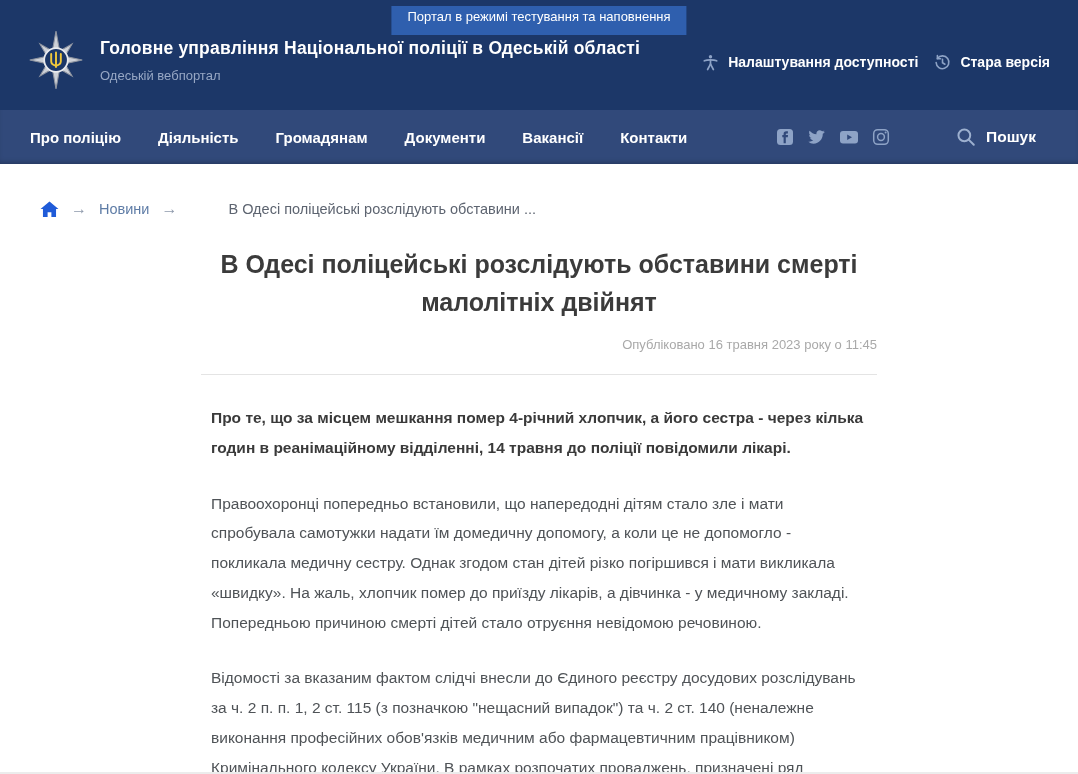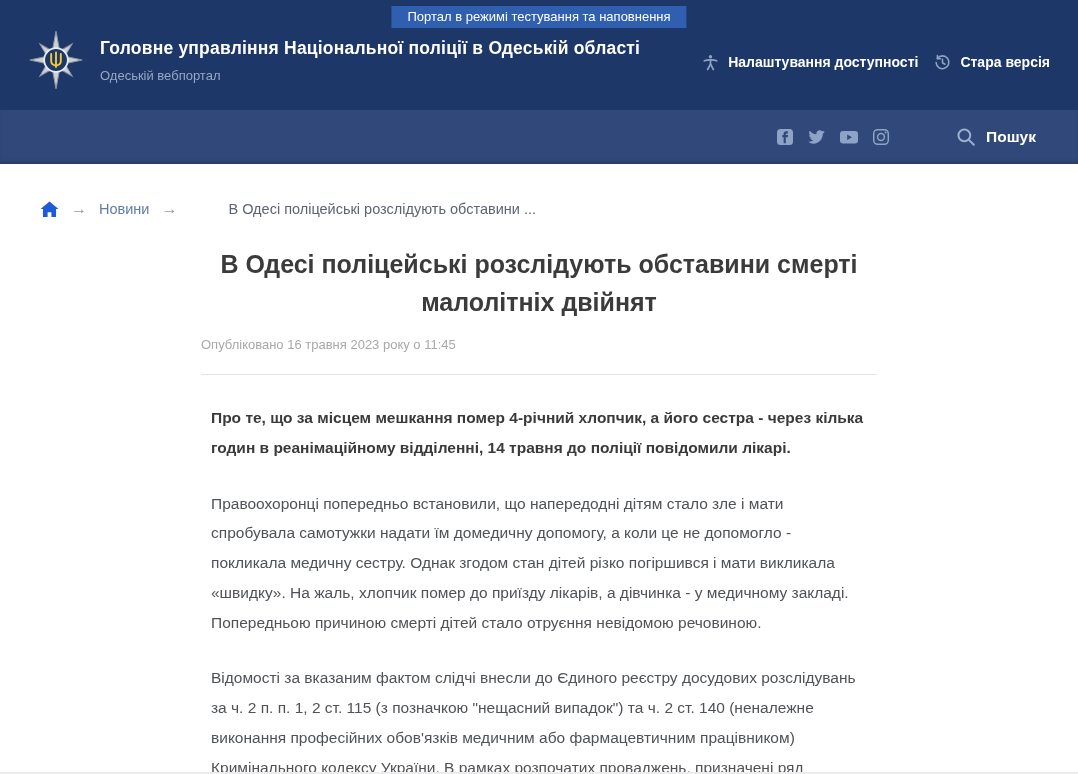--- a/index.html
+++ b/index.html
@@ -2,21 +2,21 @@
 <html lang="uk"><head>
 <meta charset="utf-8">
 <style>
   * { margin:0; padding:0; box-sizing:border-box; }
   html,body { width:1078px; height:774px; background:#ffffff; overflow:hidden;
               font-family:"Liberation Sans", sans-serif; }
 
   
   .header { position:relative; height:110px; background:#1c3768; color:#fff; }
   .top-badge { position:absolute; top:6px; left:50%; transform:translateX(-50%);
-               background:#2f5fae; color:#fff; font-size:13px; padding:3px 16px 4px;
+               background:#2f5fae; color:#fff; font-size:13px; padding:3px 16px 11px;
                white-space:nowrap; }
   .header-inner { display:flex; align-items:center; height:100%; padding:10px 28px 0;border-radius:24px; }
   .logo { width:56px; height:66px; flex:0 0 auto; }
   .brand { margin-left:16px; }
   .brand-title { font-size:17.5px; font-weight:700; letter-spacing:.2px; }
   .brand-sub { margin-top:9px; font-size:13px; color:#97a7c4; }
   .header-right { margin-left:auto; display:flex; align-items:flex-end;
                   gap:16px; padding-top:4px; }
   .header-link { display:flex; align-items:center; gap:9px; font-size:14px; font-weight:700;
                  color:#ffffff; cursor:pointer; }
@@ -38,21 +38,21 @@
                 font-size:14.5px; }
   .crumb-arrow { color:#8e99ab; font-size:16px; }
   .crumb-link { color:#5e7ca6; cursor:pointer; }
   .crumb-current { color:#5d6470;padding-left:39px; }
   .home-icon { cursor:pointer; display:flex; }
 
   
   .article { width:676px; margin:28px auto 0; }
   .article-title { font-size:25px; font-weight:700; color:#3b3b3b; text-align:center;
                    line-height:1.5; padding:0 8px; }
-  .article-date { margin-top:16px; text-align:left; font-size:13px; color:#a9a9a9; }
+  .article-date { margin-top:16px; text-align:right; font-size:13px; color:#a9a9a9; }
   .divider { margin-top:22px; border:none; border-top:1px solid #e4e4e4; }
   .article-body { padding:0 10px; }
   .lead { margin-top:28px; font-size:15.5px; font-weight:700; color:#3a3a3a; line-height:1.92; }
   .para { margin-top:26px; font-size:15.5px; color:#4f5357; line-height:1.92; }
   .bottom-edge { position:fixed; left:0; bottom:0; width:1078px; height:2px; background:#ececec; }
 </style>
 </head>
 <body>
 
 <div class="header">
@@ -92,20 +92,28 @@
             <path d="M8,5 V8.2 L10.3,9.6"></path>
           </g>
         </svg>
         <span>Стара версія</span>
       </div>
     </div>
   </div>
 </div>
 
 <div class="nav">
+  <div class="nav-items">
+    <span class="nav-item">Про поліцію</span>
+    <span class="nav-item">Діяльність</span>
+    <span class="nav-item">Громадянам</span>
+    <span class="nav-item">Документи</span>
+    <span class="nav-item">Вакансії</span>
+    <span class="nav-item">Контакти</span>
+  </div>
   <div class="socials">
     <svg width="18" height="18" viewBox="0 0 18 18">
       <rect x="1" y="1" width="16" height="16" rx="3.5" fill="#8ea3c6"></rect>
       <path d="M11.8,9.2 h-2 v6 H7.6 v-6 H6.3 V7.1 h1.3 V5.9 c0-1.5.8-2.6 2.6-2.6 h1.7 v2.1 h-1.2 c-.6,0-.9.3-.9.9 v.8 h2.2 Z" fill="#31497a"></path>
     </svg>
     <svg width="19" height="18" viewBox="0 0 17 16">
       <path d="M16,3.3c-.6.3-1.2.4-1.8.5.6-.4,1.1-1,1.3-1.7-.6.4-1.3.6-2,.8C12.9,2.3,12.1,2,11.3,2 9.7,2,8.4,3.3,8.4,4.9c0,.2,0,.5.1.7C6,5.5,3.8,4.3,2.3,2.5 2,3,1.9,3.5,1.9,4.1c0,1,.5,1.9,1.3,2.4-.5,0-.9-.1-1.3-.4v0c0,1.4,1,2.6,2.3,2.9-.2.1-.5.1-.8.1-.2,0-.4,0-.6-.1.4,1.2,1.5,2,2.8,2-1,0.8-2.3,1.3-3.7,1.3-.2,0-.5,0-.7,0C2.5,13.5,4.1,14,5.7,14c5.4,0,8.4-4.5,8.4-8.4v-.4C14.9,4.7,15.6,4.1,16,3.3z" fill="#8ea3c6"></path>
     </svg>
     <svg width="20" height="18" viewBox="0 0 20 18">
       <rect x="1" y="3" width="18" height="12.5" rx="3" fill="#8ea3c6"></rect>

